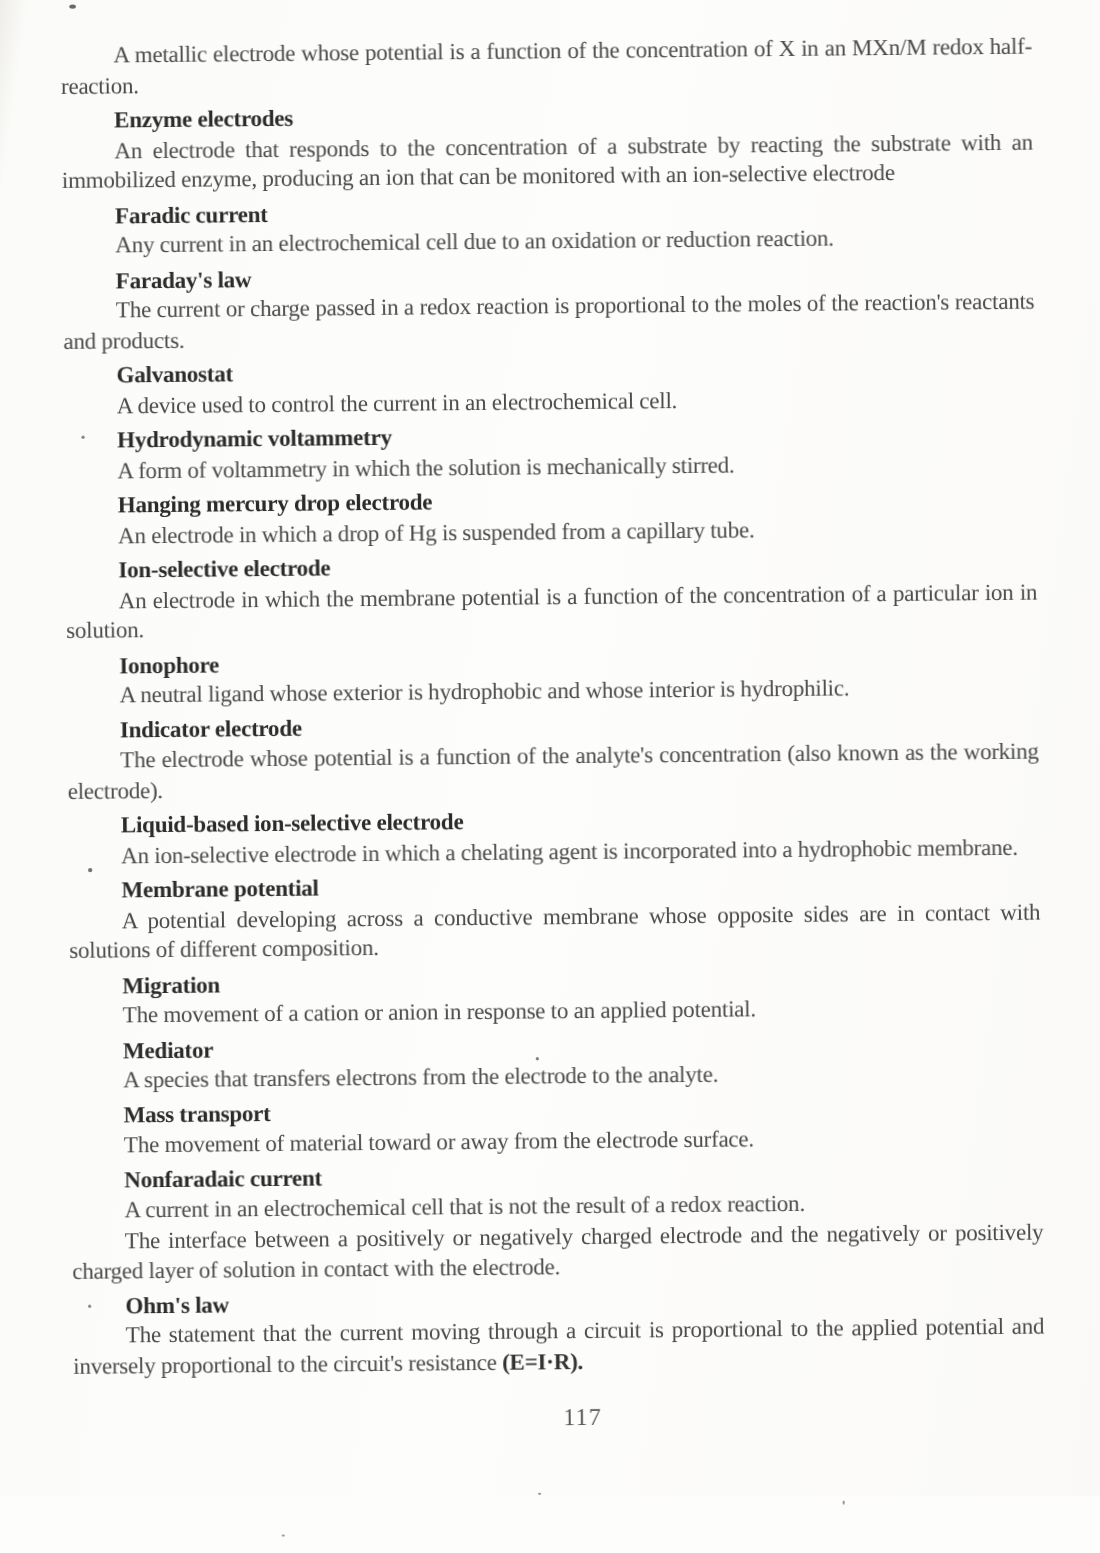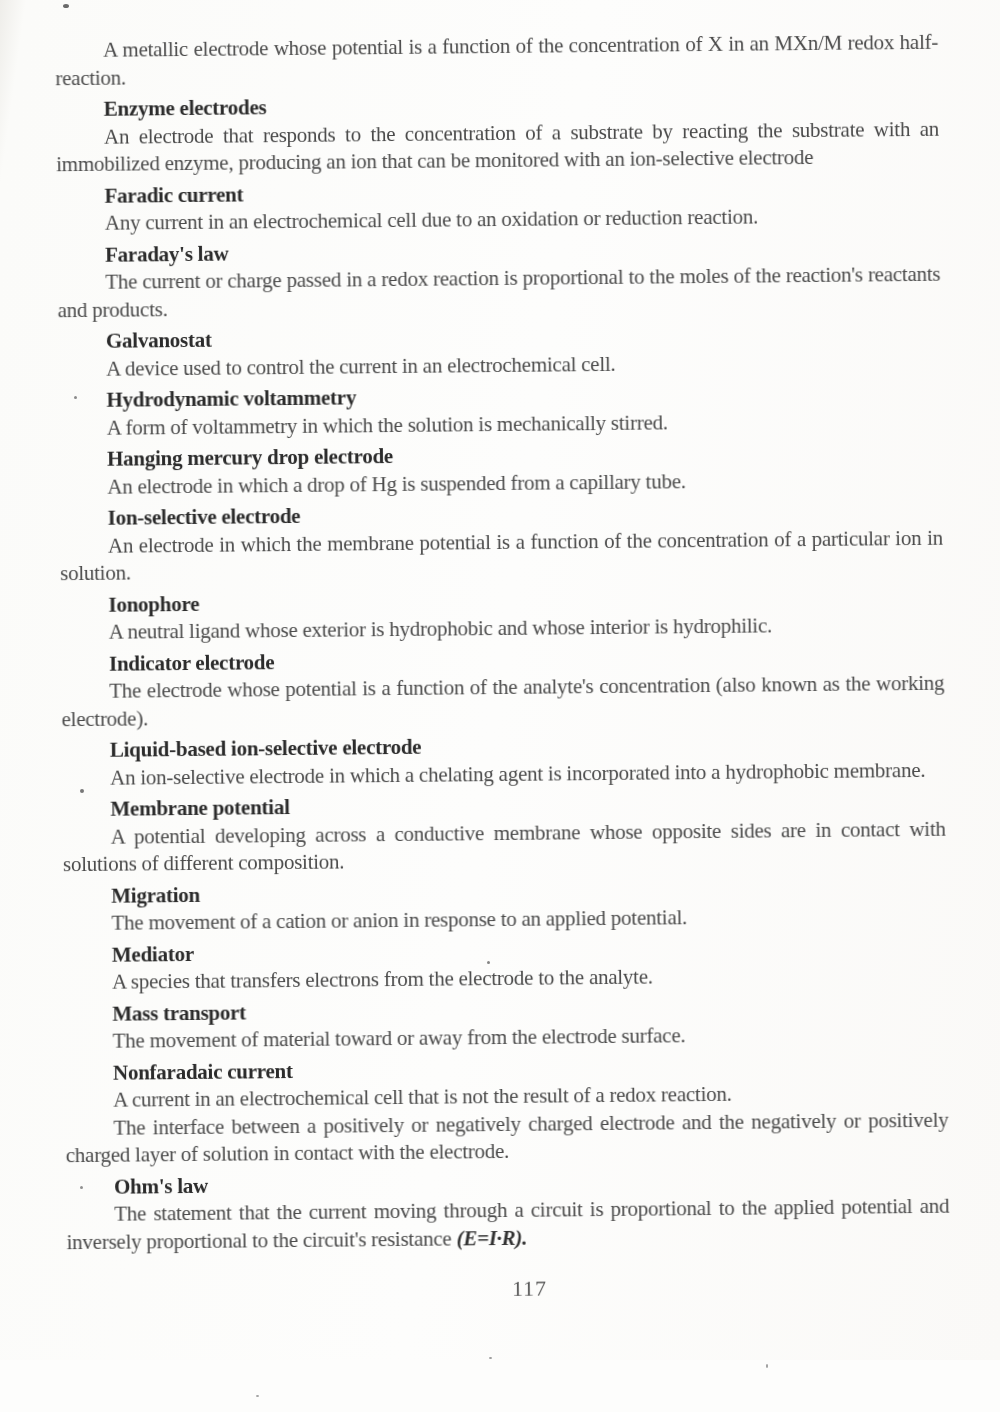--- a/index.html
+++ b/index.html
@@ -35,21 +35,20 @@
   }
   .term {
     margin: 4px 0 0 48px;
     font-size: 21px;
     line-height: 27.5px;
     font-weight: bold;
     color: #2b2b2b;
   }
   .formula {
     font-weight: bold;
-    font-style: italic;
     color: #333333;
   }
   .pageno {
     margin-top: 23px;
     padding-left: 42px;
     text-align: center;
     font-size: 22px;
     color: #585858;
     letter-spacing: 1px;
   }

